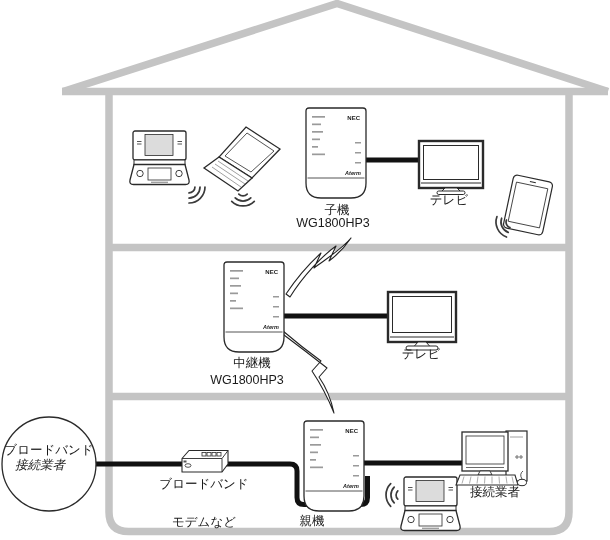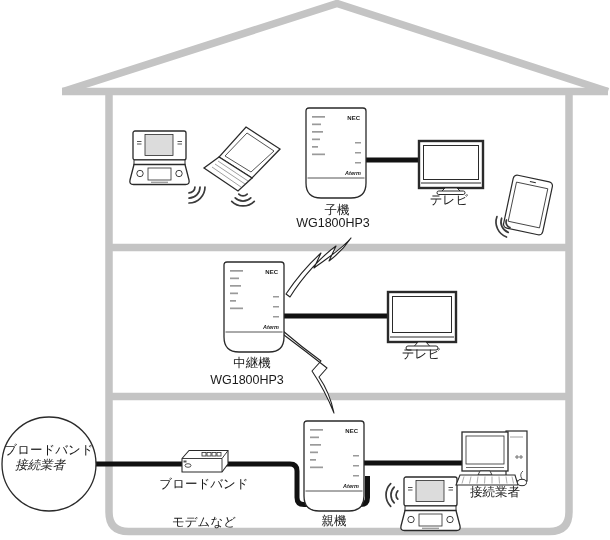--- a/index.html
+++ b/index.html
@@ -173,16 +173,16 @@
 <div class="lbl" style="left:449px;top:193px;">テレビ</div>
 
 <div class="lbl" style="left:252px;top:356px;">中継機</div>
 <div class="lbl" style="left:247px;top:373px;">WG1800HP3</div>
 <div class="lbl" style="left:421px;top:347px;">テレビ</div>
 
 <div class="lbl" style="left:49px;top:443px;">ブロードバンド</div>
 <div class="lbl" style="left:40px;top:458px;font-style:italic;">接続業者</div>
 <div class="lbl" style="left:204px;top:477px;">ブロードバンド</div>
 <div class="lbl" style="left:204px;top:491px;margin-top:24px;">モデムなど</div>
-<div class="lbl" style="left:334px;top:514px;">親機</div>
+<div class="lbl" style="left:312px;top:514px;">親機</div>
 <div class="lbl" style="left:495px;top:485px;">接続業者</div>
 
 </div>
 
 </body></html>

